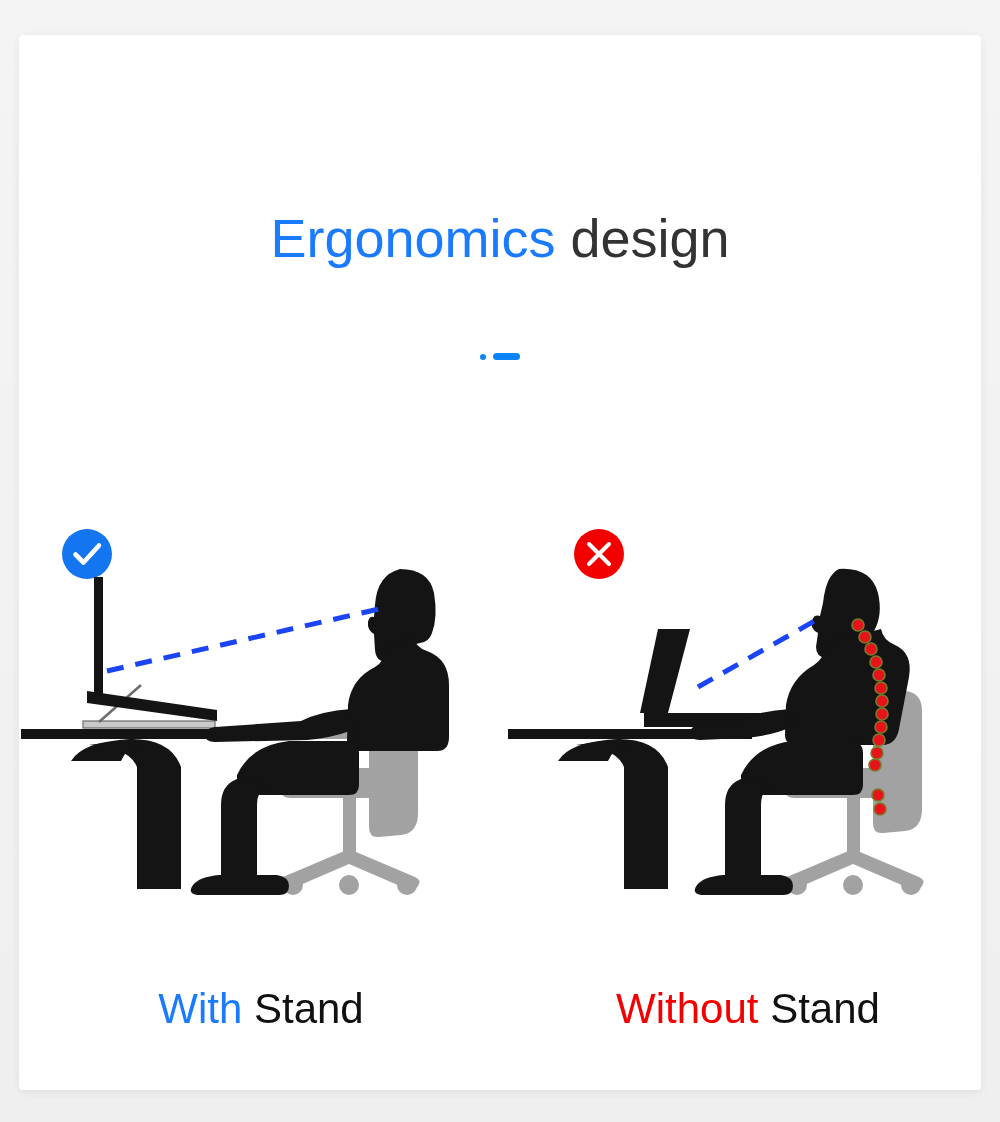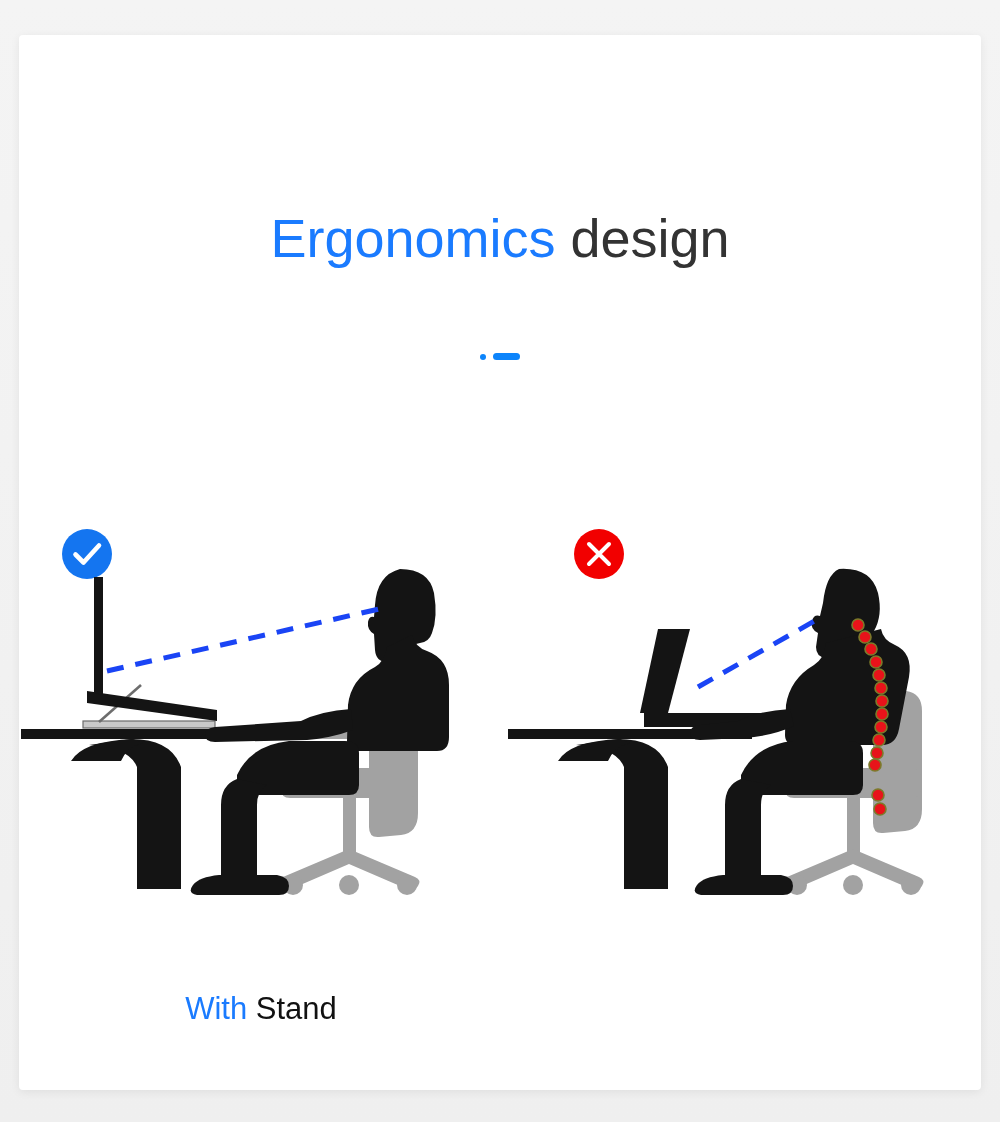--- a/index.html
+++ b/index.html
@@ -88,21 +88,21 @@
     height: 370px;
   }
   .scene svg { display: block; width: 480px; height: 370px; }
 
   .caption {
     position: absolute;
     top: 505px;
     left: 0;
     width: 480px;
     text-align: center;
-    font-size: 31px;
+    font-size: 42px;
     line-height: 38px;
     white-space: nowrap;
   }
   .caption .c-good { color: #1a7bff; }
   .caption .c-bad  { color: #f50000; }
   .caption .c-plain{ color: #111111; }
 </style>
 </head>
 <body>
 
@@ -255,16 +255,19 @@
             <circle cx="369" cy="190" r="6"></circle>
             <circle cx="367" cy="202" r="6"></circle>
             <circle cx="370" cy="232" r="6"></circle>
             <circle cx="372" cy="246" r="6"></circle>
           </g>
 
           <line x1="190" y1="124" x2="310" y2="56" stroke="#1a44f5" stroke-width="5" stroke-dasharray="17 12" stroke-linecap="butt"></line>
         </svg>
       </div>
 
+      <div class="caption">
+        <span class="c-bad">Without</span><span class="c-plain"> Stand</span>
+      </div>
     </div>
 
   </div>
 </div>
 
 </body></html>

